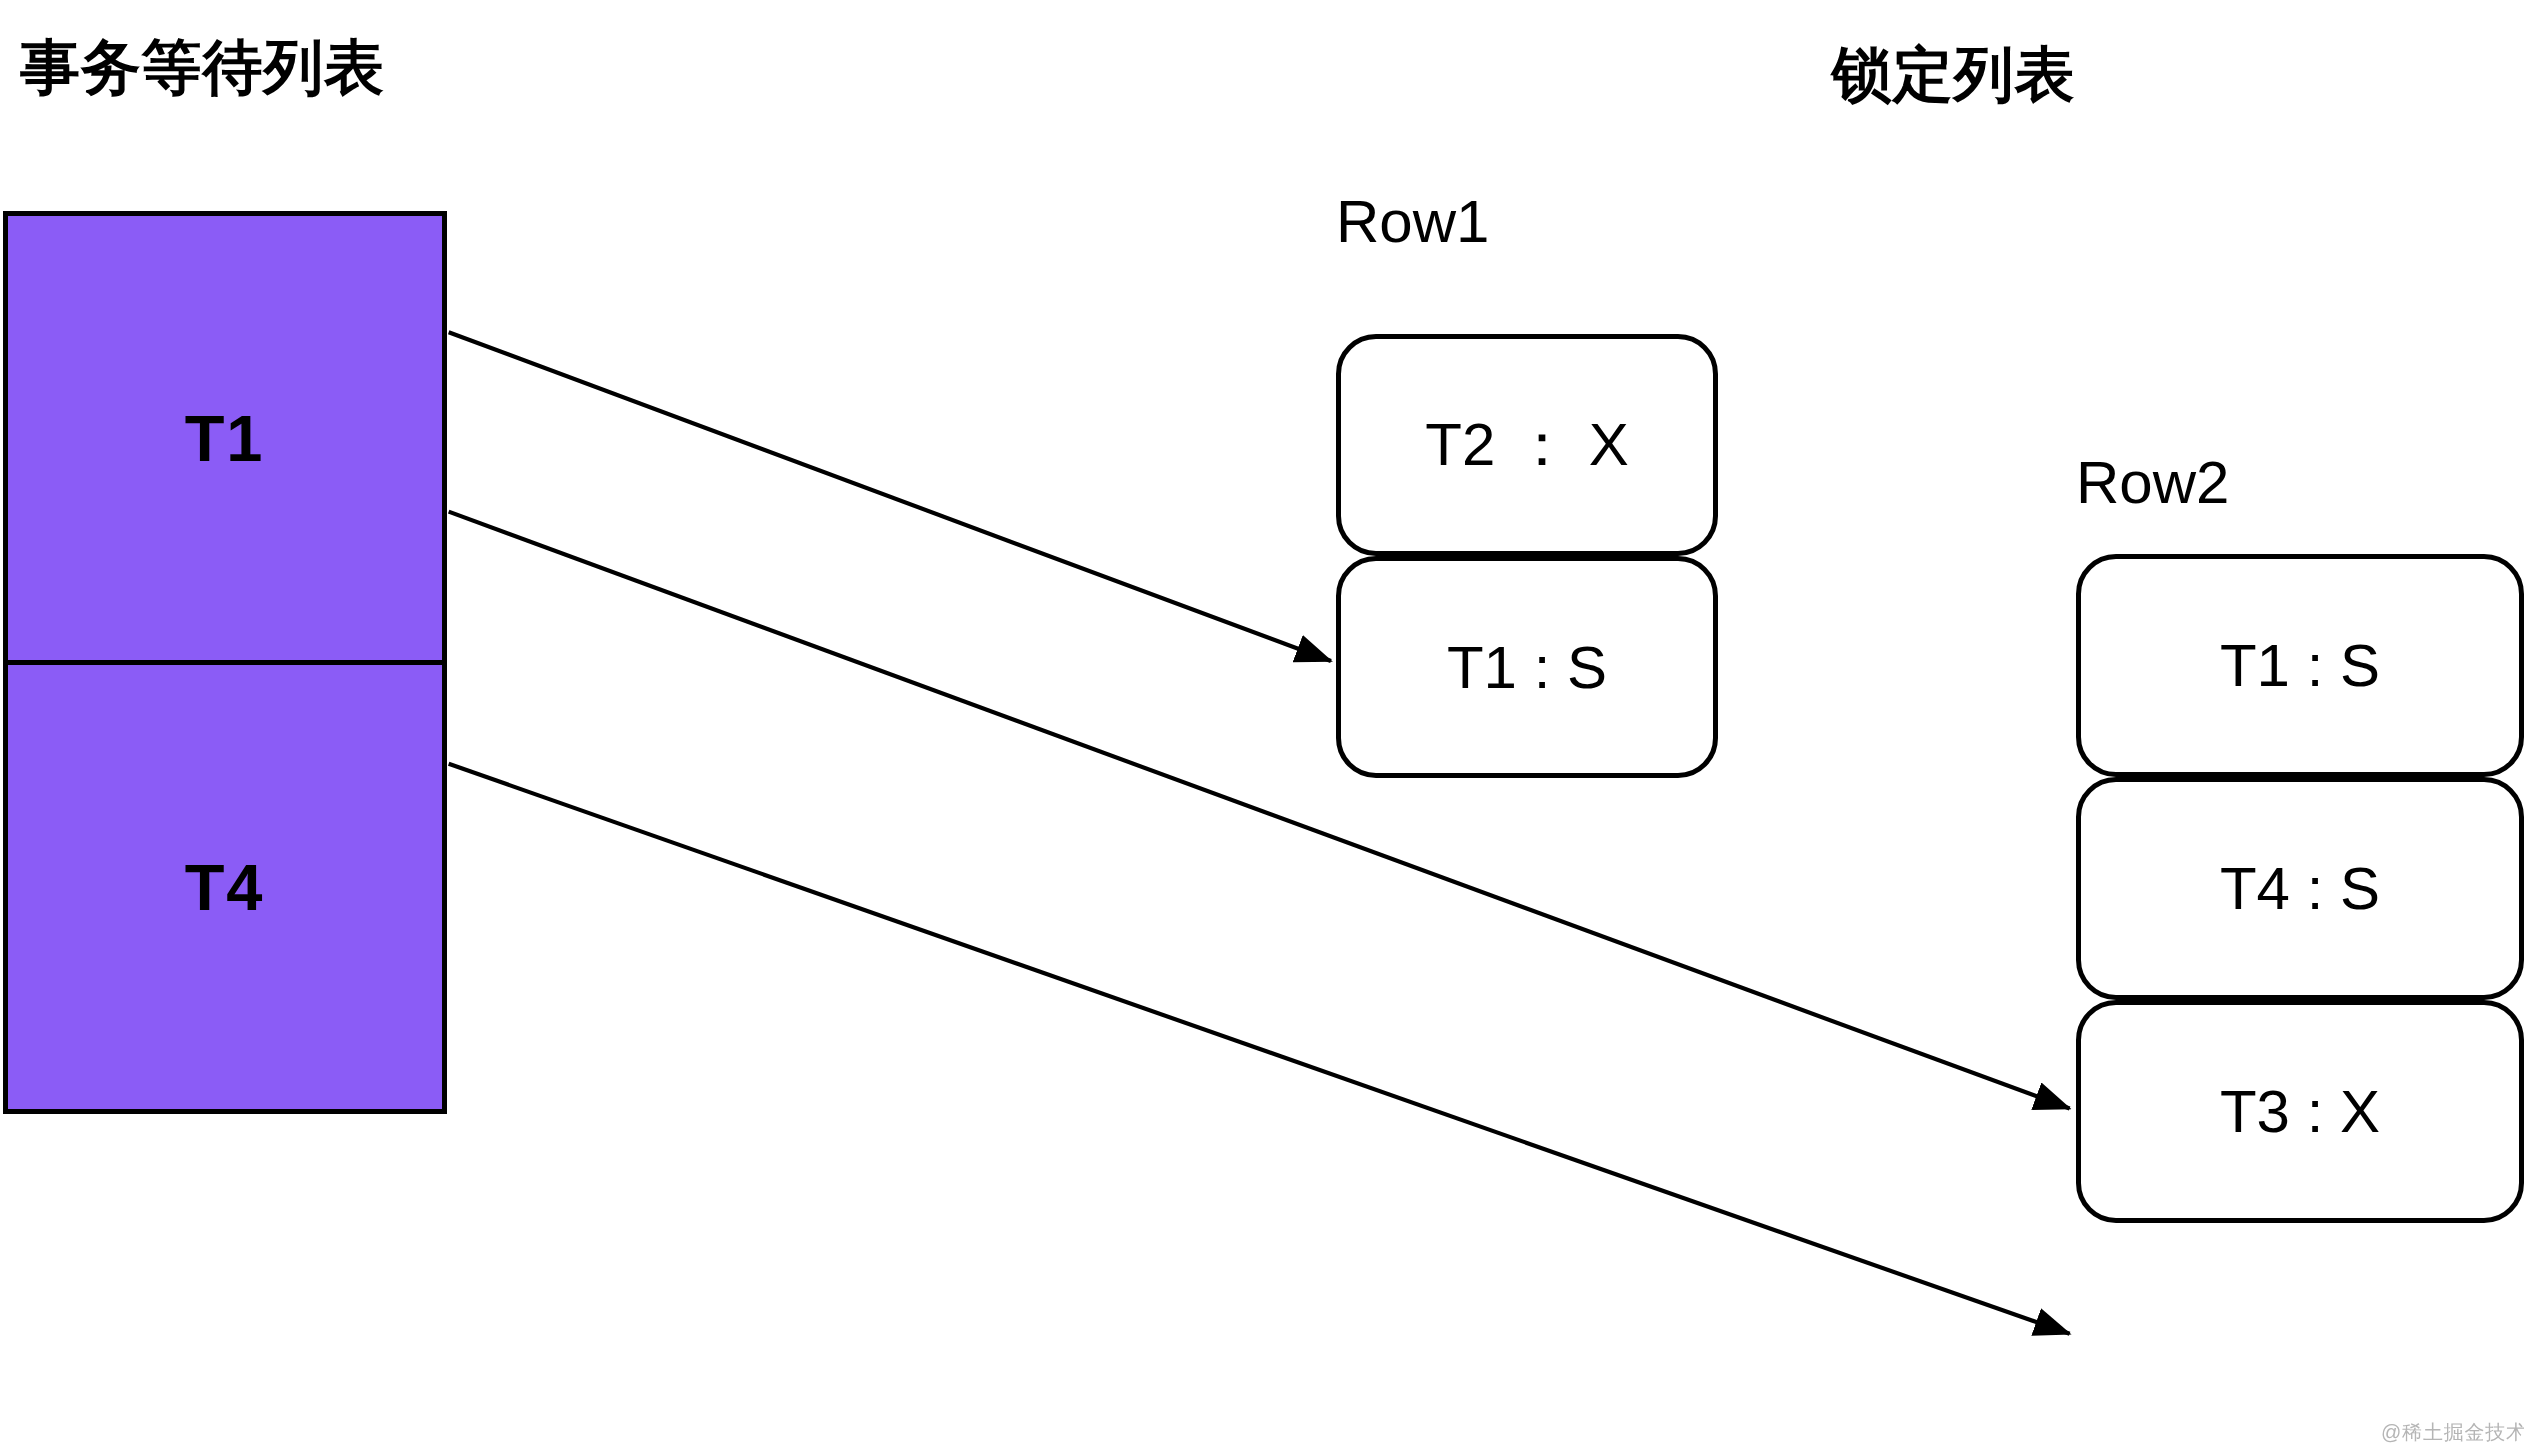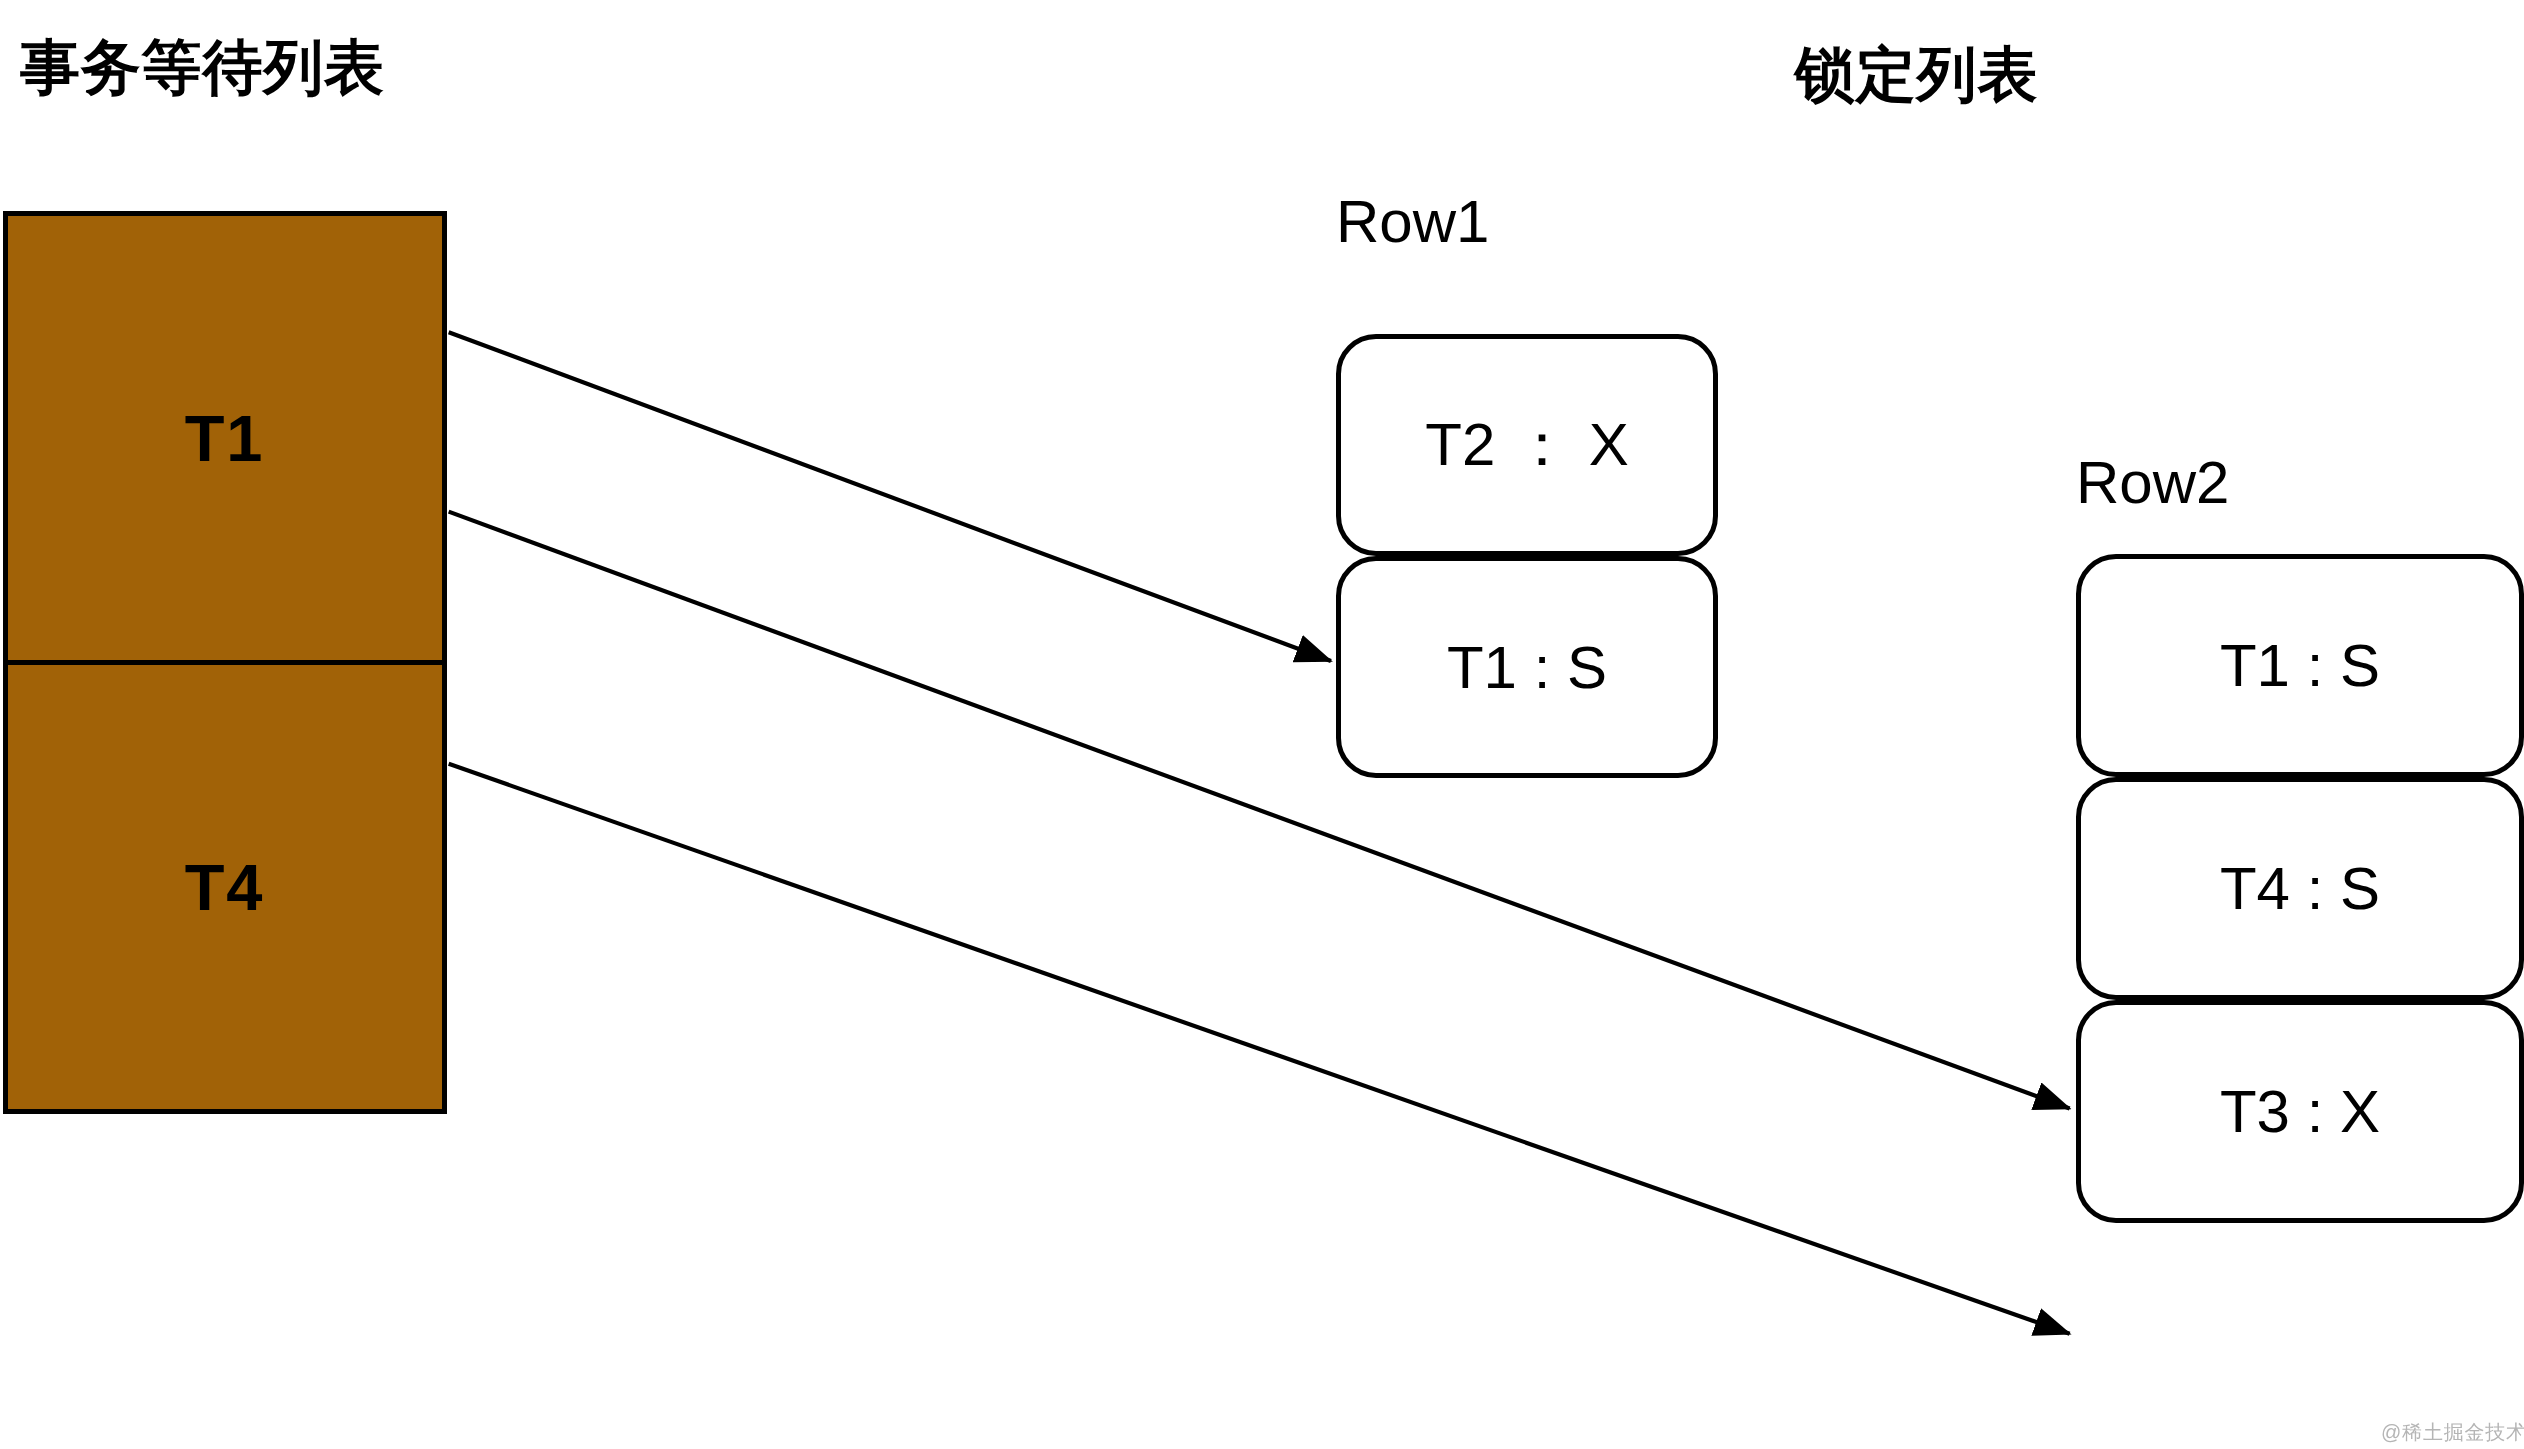--- a/index.html
+++ b/index.html
@@ -15,31 +15,31 @@
   }
   .title {
     position: absolute;
     font-size: 60px;
     font-weight: 700;
     line-height: 1.0;
     white-space: nowrap;
     letter-spacing: 0.8px;
   }
   .title-left  { left: 20px;  top: 38px; }
-  .title-right { left: 1795px; top: 45px; }
+  .title-right { left: 1832px; top: 45px; }
 
   .wait-table {
     position: absolute;
     left: 2.5px; top: 211px;
     width: 444px; height: 903px;
     border: 5px solid #000;
     box-sizing: border-box;
     display: flex;
     flex-direction: column;
-    background: #a16207;
+    background: #8b5cf6;
   }
   .wait-row {
     flex: 1;
     display: flex;
     align-items: center;
     justify-content: center;
     border-bottom: 5px solid #000;
     box-sizing: border-box;
   }
   .wait-row:last-child { border-bottom: none; }

